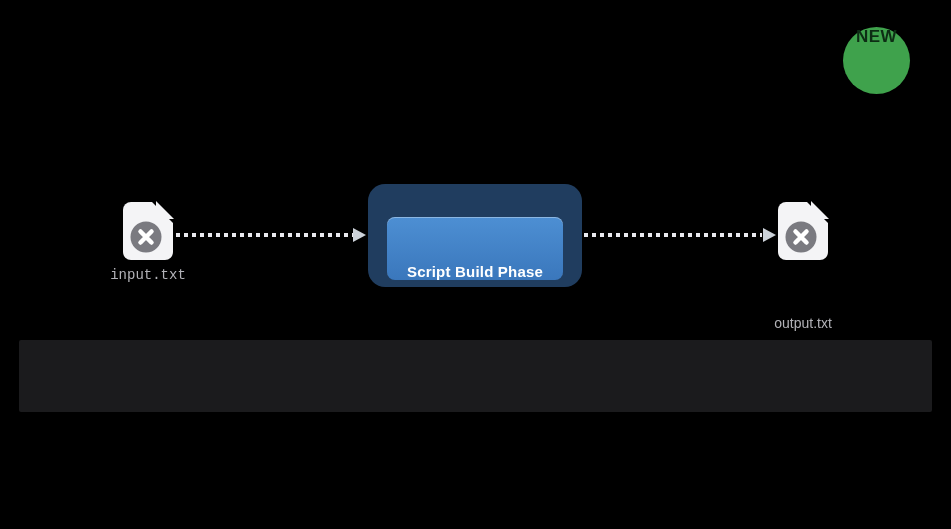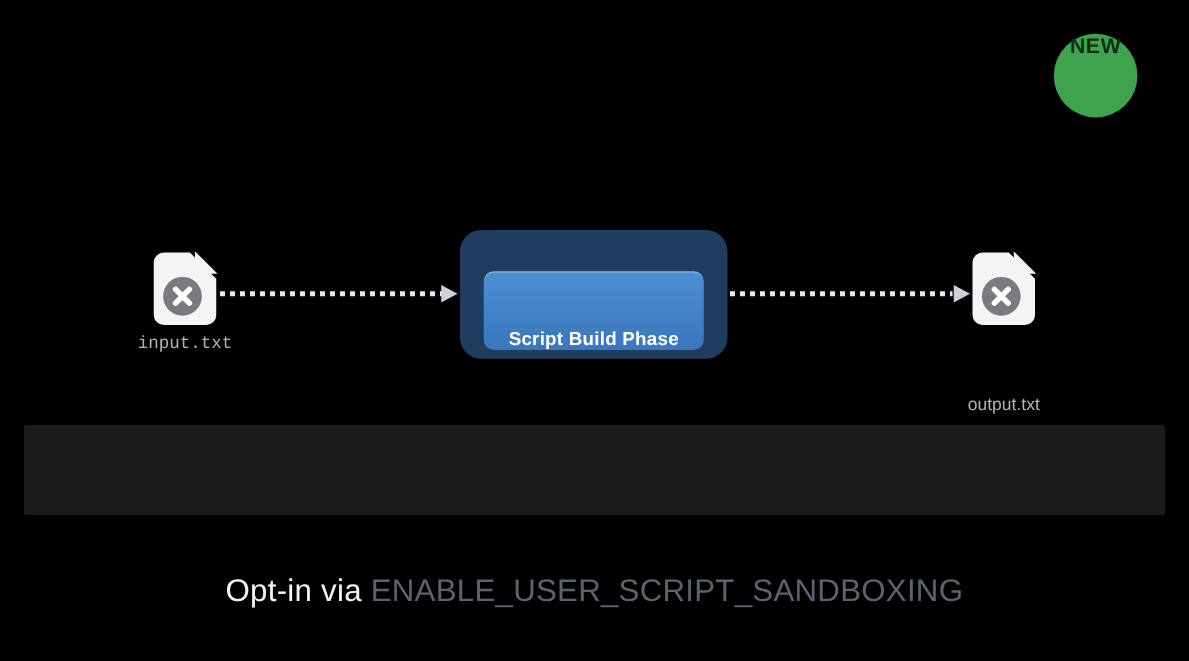--- a/index.html
+++ b/index.html
@@ -105,17 +105,14 @@
       <circle cx="24" cy="36" r="15.5" fill="#7a7a80"></circle>
       <path d="M18.5 30.5 L29.5 41.5 M29.5 30.5 L18.5 41.5" stroke="#ffffff" stroke-width="4.5" stroke-linecap="round"></path>
     </svg>
   </div>
   <div class="file-label output">output.txt</div>
 
   <div class="console">
     <pre class="console-text"></pre>
   </div>
 
-  <div class="caption">
-    <span class="prefix">Opt-in via </span><span class="setting">ENABLE_USER_SCRIPT_SANDBOXING</span>
-  </div>
 
 </div>
 
 </body></html>

